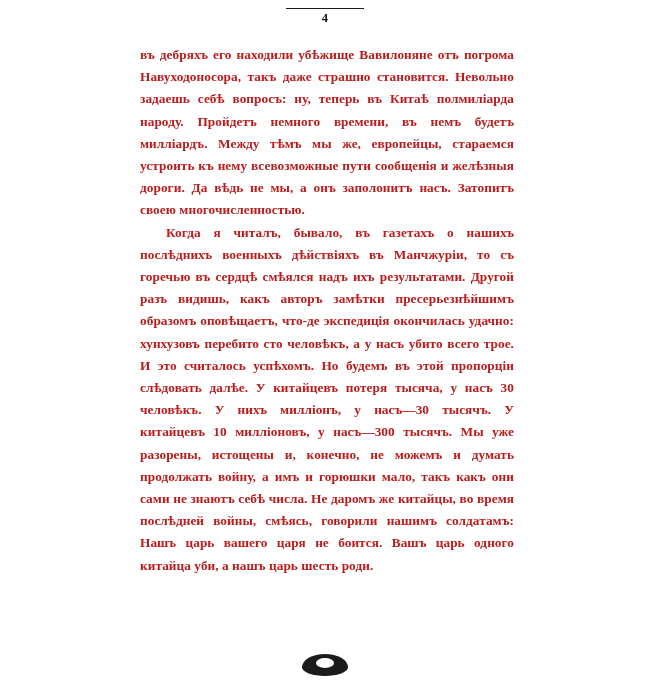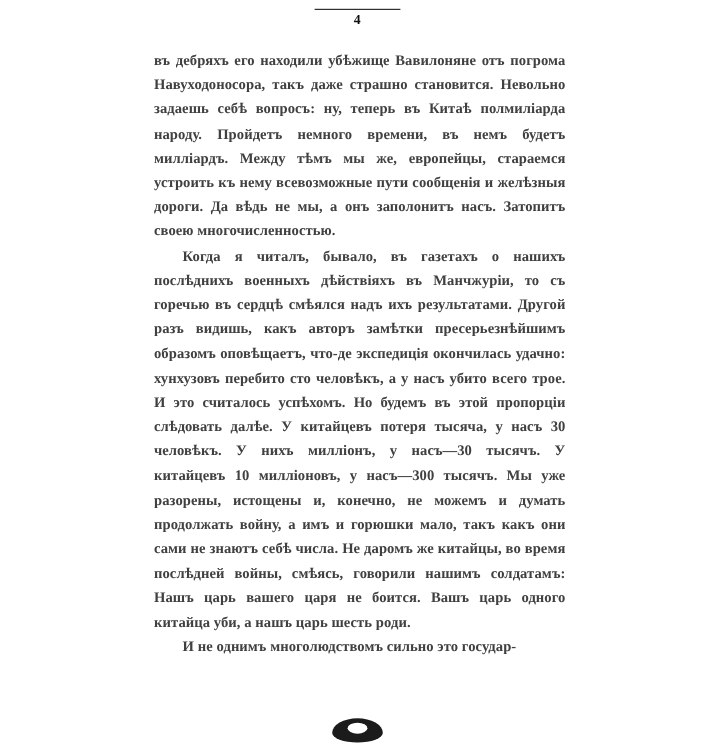--- a/index.html
+++ b/index.html
@@ -41,21 +41,21 @@
     line-height: 1.1;
   }
   .body-text {
     position: absolute;
     top: 44px;
     left: 140px;
     width: 374px;
     font-size: 13.3px;
     line-height: 22.2px;
     text-align: justify;
-    color: #404040;
+    color: #b91c1c;
     font-weight: 600;
     letter-spacing: 0.05px;
   }
   .body-text p {
     margin: 0;
     text-indent: 26px;
   }
   .body-text p.noindent {
     text-indent: 0;
   }
@@ -93,20 +93,19 @@
 <div class="page">
 
   <div class="header">
     <div class="header-rule"></div>
     <div class="folio">4</div>
   </div>
 
   <div class="body-text">
     <p class="noindent">въ дебряхъ его находили убѣжище Вавилоняне отъ погрома Навуходоносора, такъ даже страшно становится. Невольно задаешь себѣ вопросъ: ну, теперь въ Китаѣ полмиліарда народу. Пройдетъ немного времени, въ немъ будетъ милліардъ. Между тѣмъ мы же, европейцы, стараемся устроить къ нему всевозможные пути сообщенія и желѣзныя дороги. Да вѣдь не мы, а онъ заполонитъ насъ. Затопитъ своею многочисленностью.</p>
     <p>Когда я читалъ, бывало, въ газетахъ о нашихъ послѣднихъ военныхъ дѣйствіяхъ въ Манчжуріи, то съ горечью въ сердцѣ смѣялся надъ ихъ результатами. Другой разъ видишь, какъ авторъ замѣтки пресерьезнѣйшимъ образомъ оповѣщаетъ, что-де экспедиція окончилась удачно: хунхузовъ перебито сто человѣкъ, а у насъ убито всего трое. И это считалось успѣхомъ. Но будемъ въ этой пропорціи слѣдовать далѣе. У китайцевъ потеря тысяча, у насъ 30 человѣкъ. У нихъ милліонъ, у насъ—30 тысячъ. У китайцевъ 10 милліоновъ, у насъ—300 тысячъ. Мы уже разорены, истощены и, конечно, не можемъ и думать продолжать войну, а имъ и горюшки мало, такъ какъ они сами не знаютъ себѣ числа. Не даромъ же китайцы, во время послѣдней войны, смѣясь, говорили нашимъ солдатамъ: Нашъ царь вашего царя не боится. Вашъ царь одного китайца уби, а нашъ царь шесть роди.</p>
-    <p>И не однимъ многолюдствомъ сильно это государ-</p>
   </div>
 
   <div class="footer-ornament">
     <span class="orn-shape"></span>
   </div>
 
 </div>
 
 </body></html>

